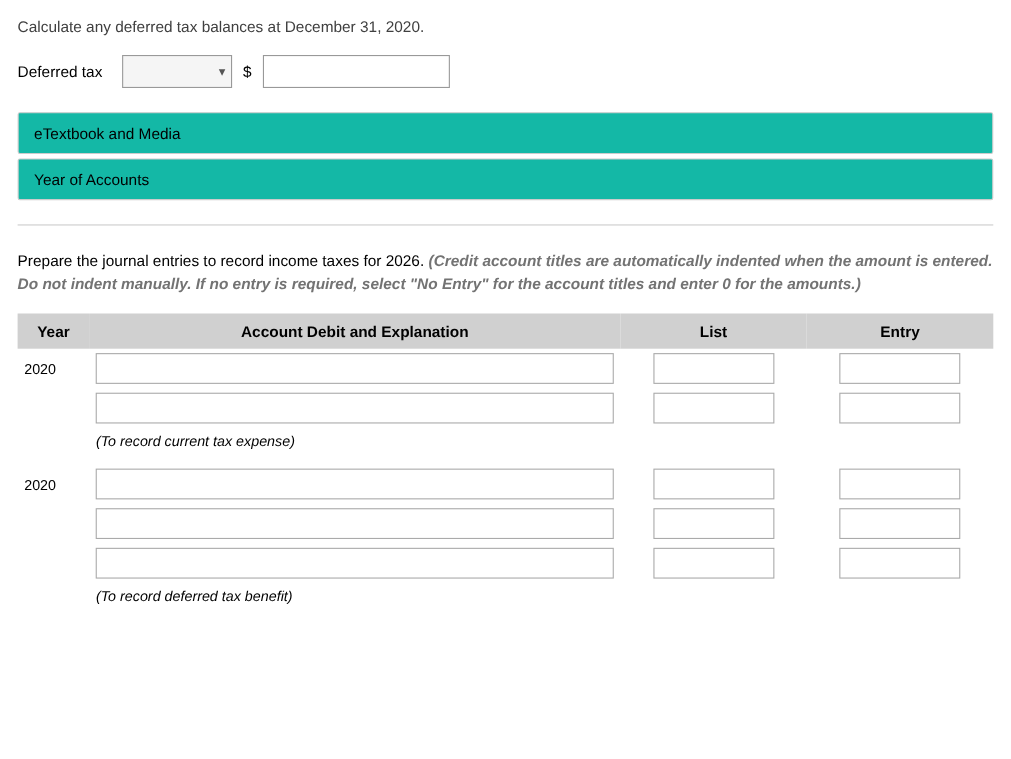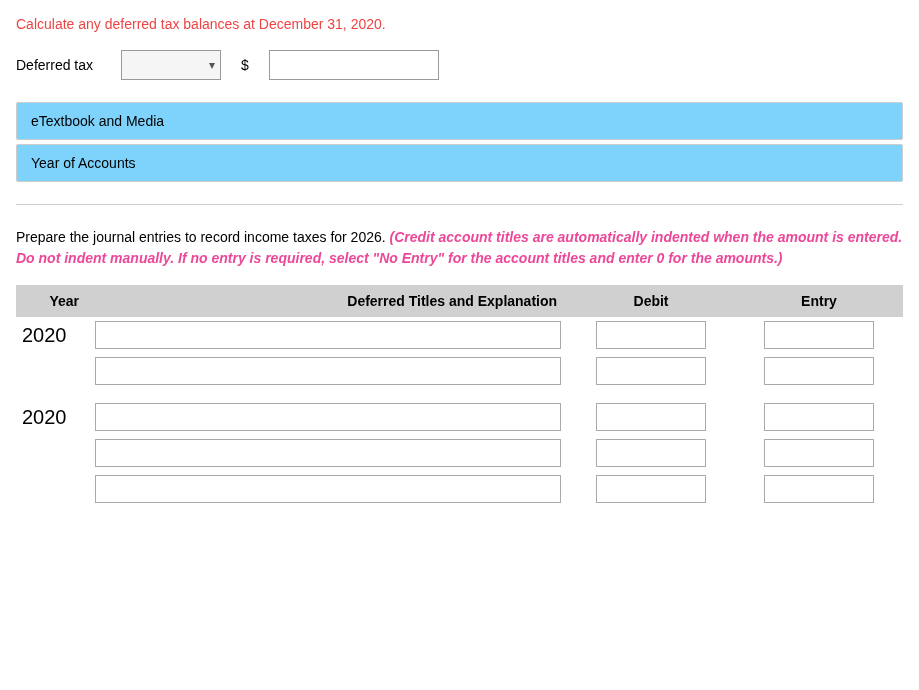--- a/index.html
+++ b/index.html
@@ -8,27 +8,27 @@
       font-size: 14px;
       background: #fff;
       color: #000;
       padding: 16px;
       width: 919px;
     }
 
     .instruction {
       font-size: 14px;
       margin-bottom: 18px;
-      color: #ef4444;
+      color: #404040;
     }
 
     .deferred-row {
       display: flex;
       align-items: center;
-      gap: 20px;
+      gap: 10px;
       margin-bottom: 22px;
     }
 
     .deferred-label {
       font-size: 14px;
       min-width: 85px;
     }
 
     .deferred-select-wrapper {
       position: relative;
@@ -65,75 +65,75 @@
       border: 1px solid #999;
       height: 30px;
       width: 170px;
       padding: 4px 8px;
       font-size: 14px;
       background: #fff;
     }
 
     .collapsible-bar {
       border: 1px solid #ccc;
-      background: #7dd3fc;
+      background: #14b8a6;
       padding: 10px 14px;
       font-size: 14px;
       margin-bottom: 4px;
       cursor: pointer;
       border-radius: 2px;
     }
 
     .divider {
       border: none;
       border-top: 1px solid #ccc;
       margin: 22px 0;
     }
 
     .journal-instruction {
       font-size: 14px;
       margin-bottom: 16px;
       line-height: 1.5;
     }
 
     .journal-instruction .bold-red {
-      color: #ec4899;
+      color: #737373;
       font-weight: bold;
       font-style: italic;
     }
 
     .journal-table {
       width: 100%;
       border-collapse: collapse;
     }
 
     .journal-table thead tr {
       background: #d0d0d0;
     }
 
     .journal-table thead th {
       padding: 8px 10px;
-      text-align: right;
+      text-align: center;
       font-weight: bold;
       font-size: 14px;
       border: none;
     }
 
     .journal-table thead th.debit-col,
     .journal-table thead th.credit-col {
       text-align: center;
     }
 
     .journal-table tbody td {
       padding: 4px 6px;
       vertical-align: middle;
     }
 
     .year-cell {
-      font-size: 20px;
+      font-size: 13px;
       font-weight: normal;
       width: 50px;
       vertical-align: top;
       padding-top: 8px;
     }
 
     .account-input {
       border: 1px solid #aaa;
       height: 28px;
       width: 100%;
@@ -205,22 +205,22 @@
 
 <div class="journal-instruction">
   <span>Prepare the journal entries to record income taxes for 2026.</span>
   <span class="bold-red">(Credit account titles are automatically indented when the amount is entered. Do not indent manually. If no entry is required, select "No Entry" for the account titles and enter 0 for the amounts.)</span>
 </div>
 
 <table class="journal-table">
   <thead>
     <tr>
       <th class="col-account" style="width:50px;">Year</th>
-      <th class="col-account">Deferred Titles and Explanation</th>
-      <th class="col-debit debit-col">Debit</th>
+      <th class="col-account">Account Debit and Explanation</th>
+      <th class="col-debit debit-col">List</th>
       <th class="col-credit credit-col">Entry</th>
     </tr>
   </thead>
   <tbody>
 
     <tr class="input-row">
       <td class="year-cell">2020</td>
       <td>
         <input type="text" class="account-input" value="" style="">
       </td>
@@ -235,20 +235,24 @@
       <td></td>
       <td>
         <input type="text" class="account-input" value="" style="">
       </td>
       <td style="text-align:center;">
         <input type="text" class="amount-input" value="" style="">
       </td>
       <td style="text-align:center;">
         <input type="text" class="amount-input" value="" style="">
       </td>
+    </tr>
+    <tr class="note-row">
+      <td></td>
+      <td colspan="3" class="entry-note">(To record current tax expense)</td>
     </tr>
 
     <tr class="section-gap">
         <td colspan="4"></td>
       </tr>
 
     <tr class="input-row">
       <td class="year-cell">2020</td>
       <td>
         <input type="text" class="account-input" value="" style="">
@@ -277,14 +281,18 @@
       <td>
         <input type="text" class="account-input" value="" style="">
       </td>
       <td style="text-align:center;">
         <input type="text" class="amount-input" value="" style="">
       </td>
       <td style="text-align:center;">
         <input type="text" class="amount-input" value="" style="">
       </td>
     </tr>
+    <tr class="note-row">
+      <td></td>
+      <td colspan="3" class="entry-note">(To record deferred tax benefit)</td>
+    </tr>
   </tbody>
 </table>
 
 </body></html>

